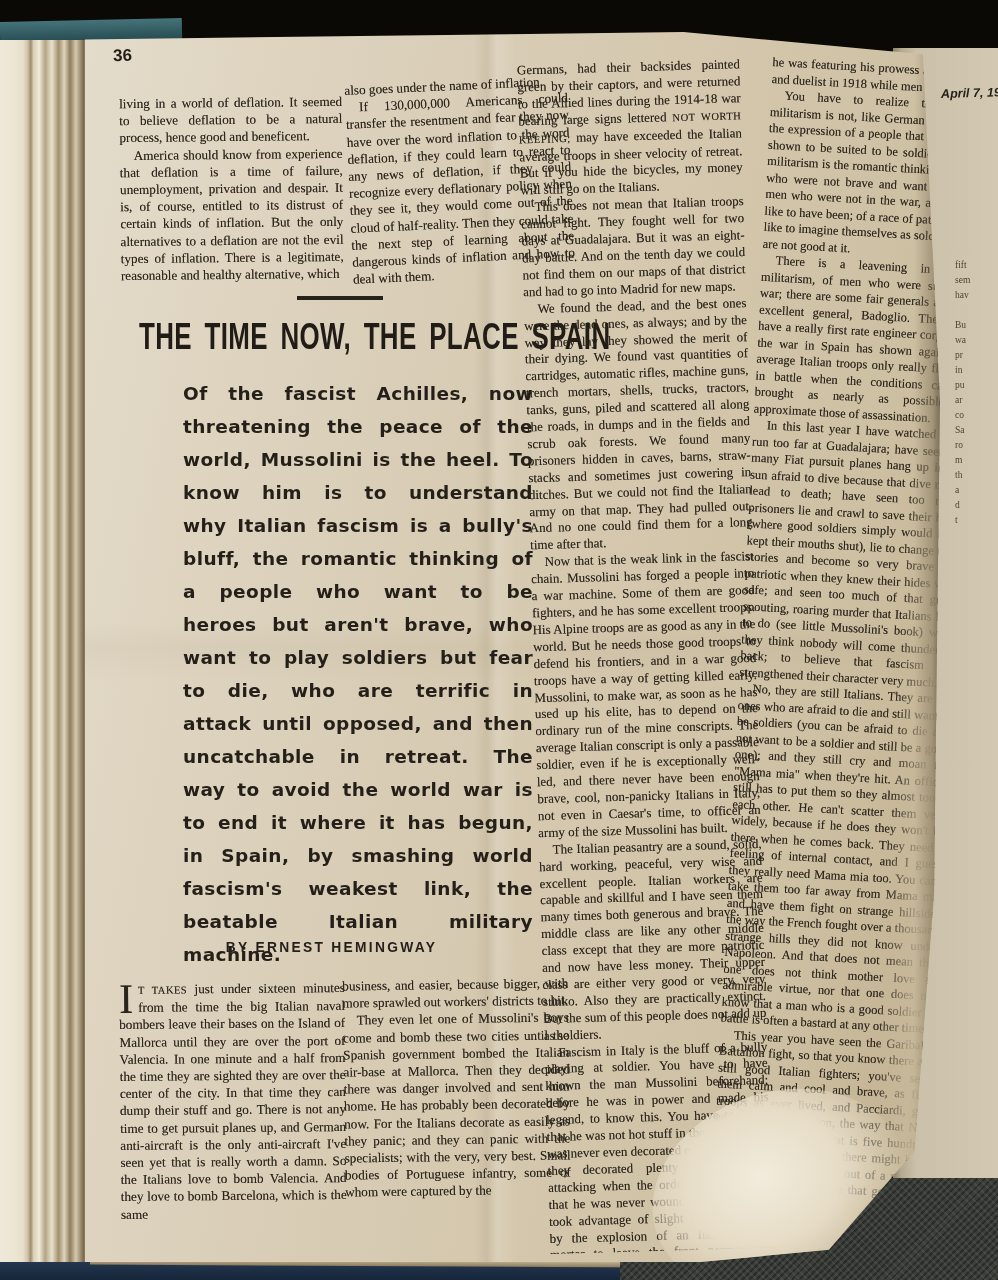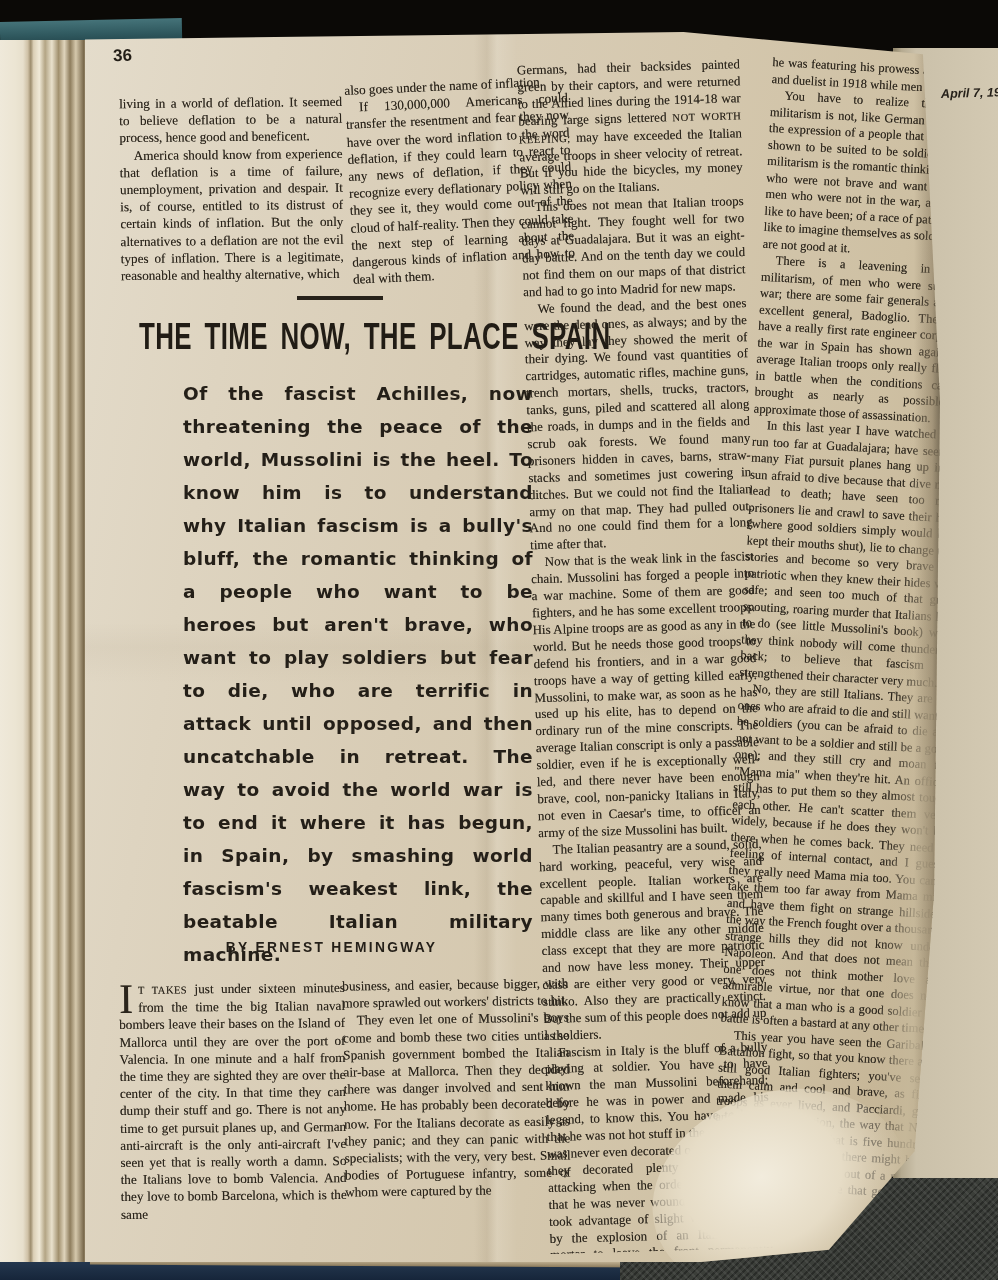--- a/index.html
+++ b/index.html
@@ -132,20 +132,38 @@
 <body>
 
 <div class="binding-teal"></div>
 <div class="page-edge-stack"></div>
 <div class="bottom-navy"></div>
 <div class="under-page-edge"></div>
 <div class="leather"></div>
 
 <div class="next-page">
   <div class="np-header">April 7, 19</div>
+  <div class="np-fragments">fift
+sem
+hav
+
+Bu
+wa
+pr
+in
+pu
+ar
+co
+Sa
+ro
+m
+th
+a
+d
+t</div>
 </div>
 
 <div class="main-page">
 
   <div class="page-number">36</div>
 
   <div class="col col1-top">
     <p class="no-indent">living in a world of deflation. It seemed to believe deflation to be a natural process, hence good and beneficent.</p>
     <p>America should know from experience that deflation is a time of failure, unemployment, privation and despair. It is, of course, entitled to its distrust of certain kinds of inflation. But the only alternatives to a deflation are not the evil types of inflation. There is a legitimate, reasonable and healthy alternative, which</p>
   </div>

